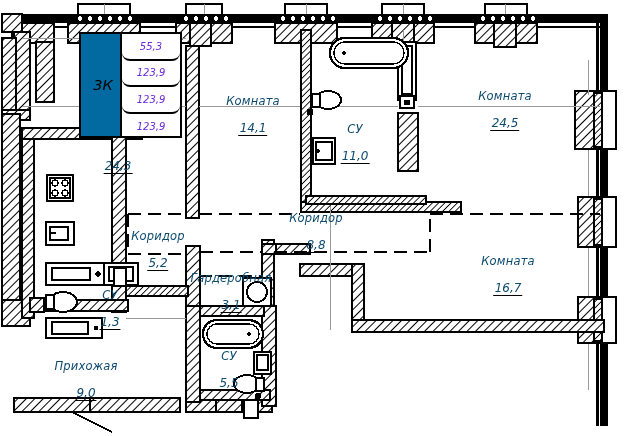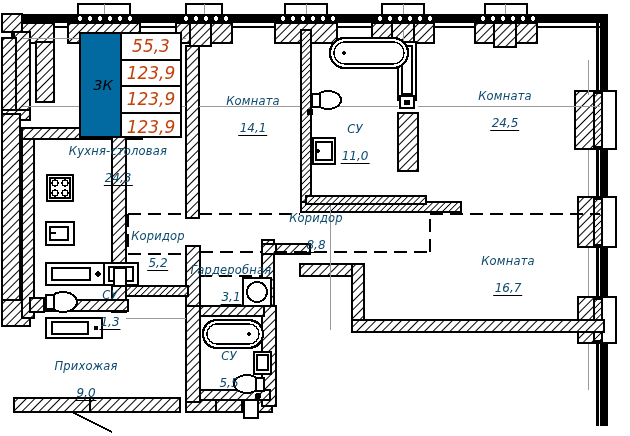--- a/index.html
+++ b/index.html
@@ -8,21 +8,21 @@
   #plan{position:relative;width:630px;height:436px;background:#fff;}
   #planSvg{position:absolute;left:0;top:0;}
   .lbl{position:absolute;text-align:center;font-style:italic;
        color:#0c4a6e;white-space:nowrap;line-height:1.05;}
   .lbl .nm{display:block;font-size:11.5px;letter-spacing:.2px;}
   .lbl .ar{display:inline-block;font-size:12px;border-bottom:1.3px solid #000;
            padding:0 1px 0 1px;margin-top:15px;}
   .tbl{position:absolute;border:2px solid #000;background:#fff;box-sizing:border-box;}
   .tbl .cell{box-sizing:border-box;border-bottom:2px solid #000;
              display:flex;align-items:center;justify-content:center;
-             font-style:italic;font-size:17px;color:#c2410c;}
+             font-style:italic;font-size:10px;color:#6d28d9;border-radius:8px;}
   .tbl .cell:last-child{border-bottom:none;}
   .tblRooms{position:absolute;border:2px solid #000;background:#0369a1;box-sizing:border-box;
             display:flex;align-items:center;justify-content:center;
             font-style:italic;font-size:14.5px;}
 </style>
 </head>
 <body>
 
 <div id="plan">
 
@@ -296,21 +296,20 @@
   <div class="tblRooms" style="left:79px;top:32px;width:48px;height:106px;">3К</div>
 
   <div class="tbl" style="left:120px;top:32px;width:62px;height:106px;">
     <div class="cell" style="height:26.5px;">55,3</div>
     <div class="cell" style="height:26.5px;">123,9</div>
     <div class="cell" style="height:26.5px;">123,9</div>
     <div class="cell" style="height:26.5px;">123,9</div>
   </div>
 
   <div class="lbl" style="left:118px;top:145px;transform:translateX(-50%);">
-    <span class="nm">Кухня-столовая</span>
     <span class="ar">24,3</span>
   </div>
 
   <div class="lbl" style="left:253px;top:95px;transform:translateX(-50%);">
     <span class="nm">Комната</span>
     <span class="ar">14,1</span>
   </div>
 
   <div class="lbl" style="left:355px;top:123px;transform:translateX(-50%);">
     <span class="nm">СУ</span>
@@ -330,21 +329,21 @@
   <div class="lbl" style="left:316px;top:212px;transform:translateX(-50%);">
     <span class="nm">Коридор</span>
     <span class="ar">8,8</span>
   </div>
 
   <div class="lbl" style="left:158px;top:230px;transform:translateX(-50%);">
     <span class="nm">Коридор</span>
     <span class="ar">5,2</span>
   </div>
 
-  <div class="lbl" style="left:231px;top:264px;transform:translateX(-50%);text-align:center;">
+  <div class="lbl" style="left:231px;top:272px;transform:translateX(-50%);text-align:center;">
     <span class="nm">Гардеробная</span>
     <span class="ar">3,1</span>
   </div>
 
   <div class="lbl" style="left:110px;top:289px;transform:translateX(-50%);">
     <span class="nm">СУ</span>
     <span class="ar">1,3</span>
   </div>
 
   <div class="lbl" style="left:229px;top:350px;transform:translateX(-50%);">

